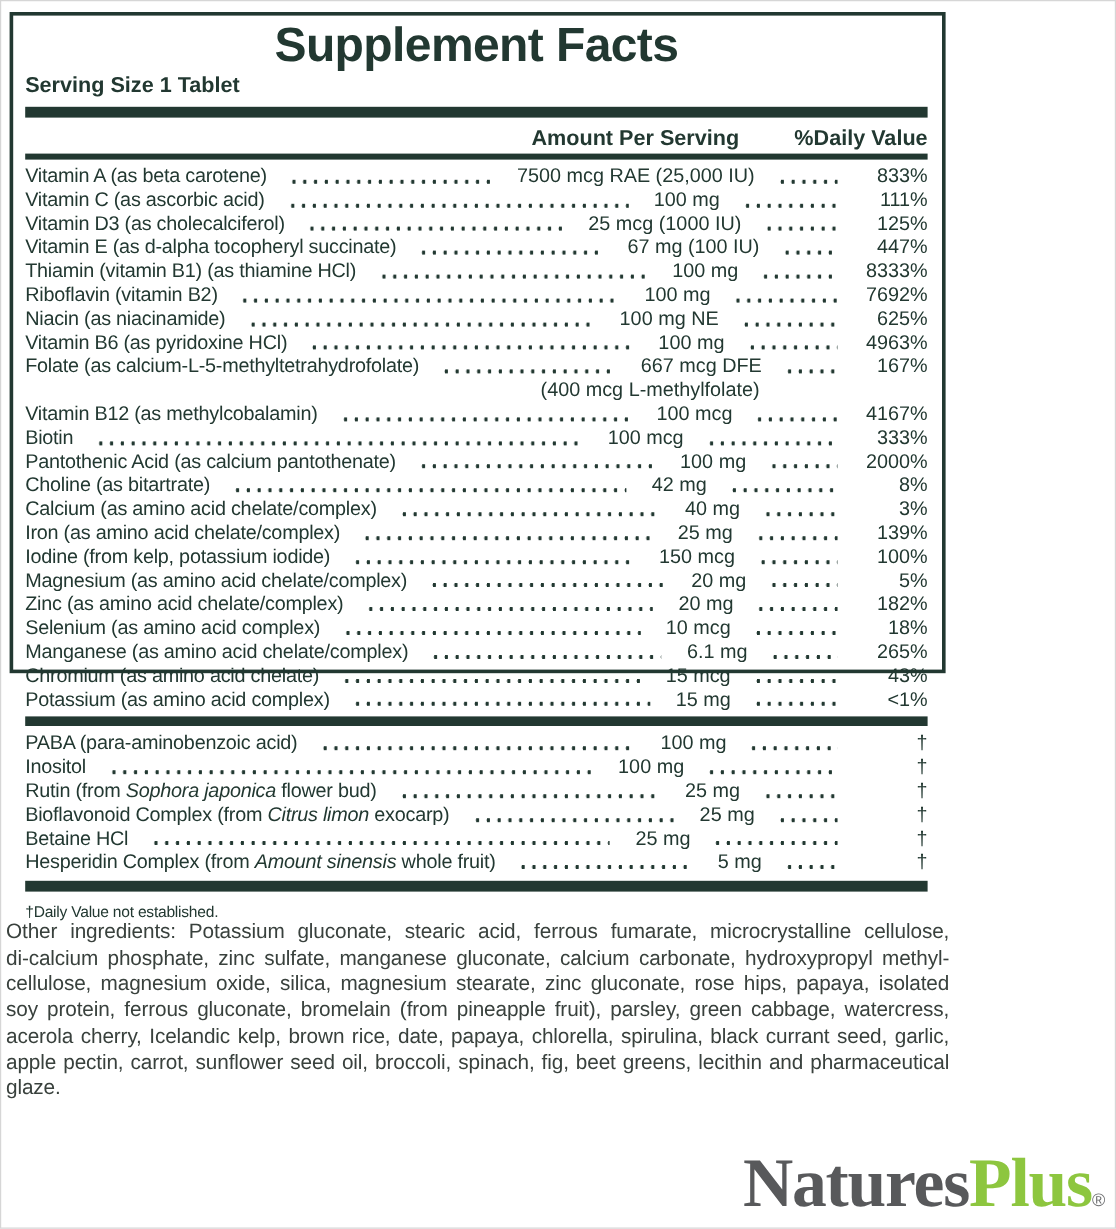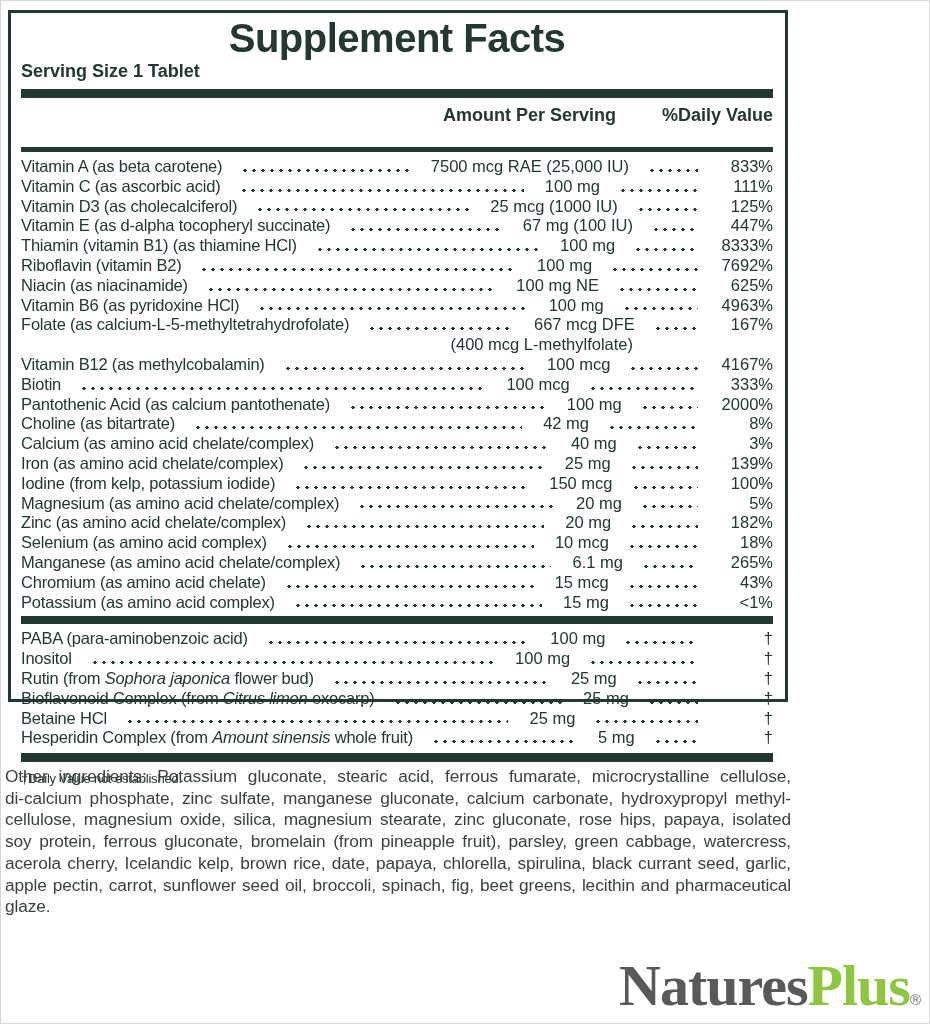--- a/index.html
+++ b/index.html
@@ -5,40 +5,40 @@
   html,body { margin:0; padding:0; }
   body {
     width:930px; height:1024px; background:#ffffff; position:relative;
     font-family:"Liberation Sans", sans-serif;
     color: var(--label-green, #223831);
     overflow:hidden;
   }
   .page { position:absolute; inset:0; box-shadow: inset 0 0 0 1px #d6d6d6; }
 
   .panel {
-    position:absolute; left:8px; top:10px; width:780px; height:692px;
+    position:absolute; left:8px; top:10px; width:780px; height:551px;
     border:3px solid var(--label-green, #223831);
     box-sizing:border-box; background:#fff;
     padding:4px 12px 6px 10px;
   }
   .title {
     text-align:center; font-size:40px; font-weight:bold; line-height:42px;
     letter-spacing:-0.5px; margin:0;
   }
   .serving { font-size:18px; font-weight:bold; line-height:22px; margin-top:1px; }
 
   .bar { background: var(--label-green, #223831); }
   .b1 { height:9px; margin-top:7px; }
   .b2 { height:5px; margin-bottom:5px; }
   .b3 { height:8px; margin:4px 0 5px; }
   .b4 { height:9px; margin-top:5px; }
 
   .colheads {
     display:flex; justify-content:flex-end; align-items:flex-end;
-    font-weight:bold; font-size:18px; padding:7px 0 21px; gap:46px;
+    font-weight:bold; font-size:18px; padding:7px 0 2px; gap:46px;
   }
 
   .row { display:flex; align-items:baseline; font-size:16.5px; line-height:19.8px; white-space:nowrap;gap:17px; }
   .nm { letter-spacing:-0.2px; }
   .it { font-style:italic; }
   .dots {
     align-self:flex-end; height:5px; margin:0 4px 4px;
     background-image: radial-gradient(circle at 2px 2.5px, var(--label-green,#223831) 1.5px, transparent 1.7px);
     background-size:9px 5px; background-repeat:repeat-x; background-position:left bottom;
   }

